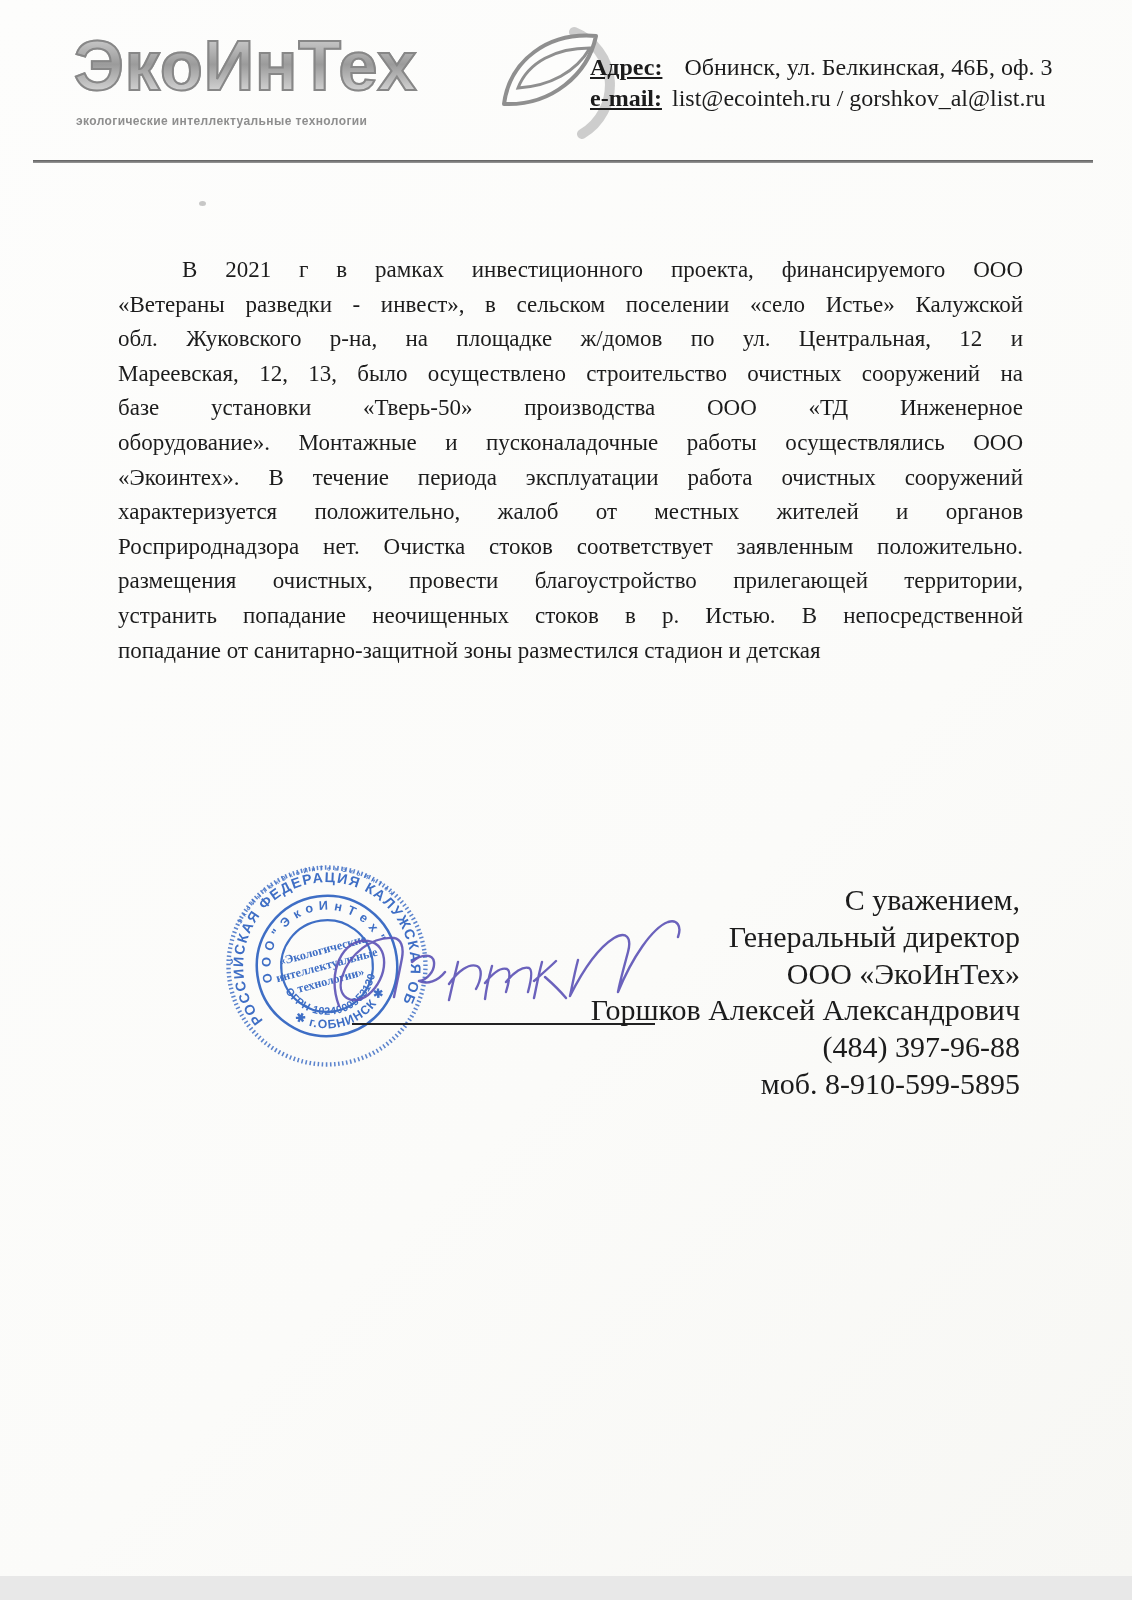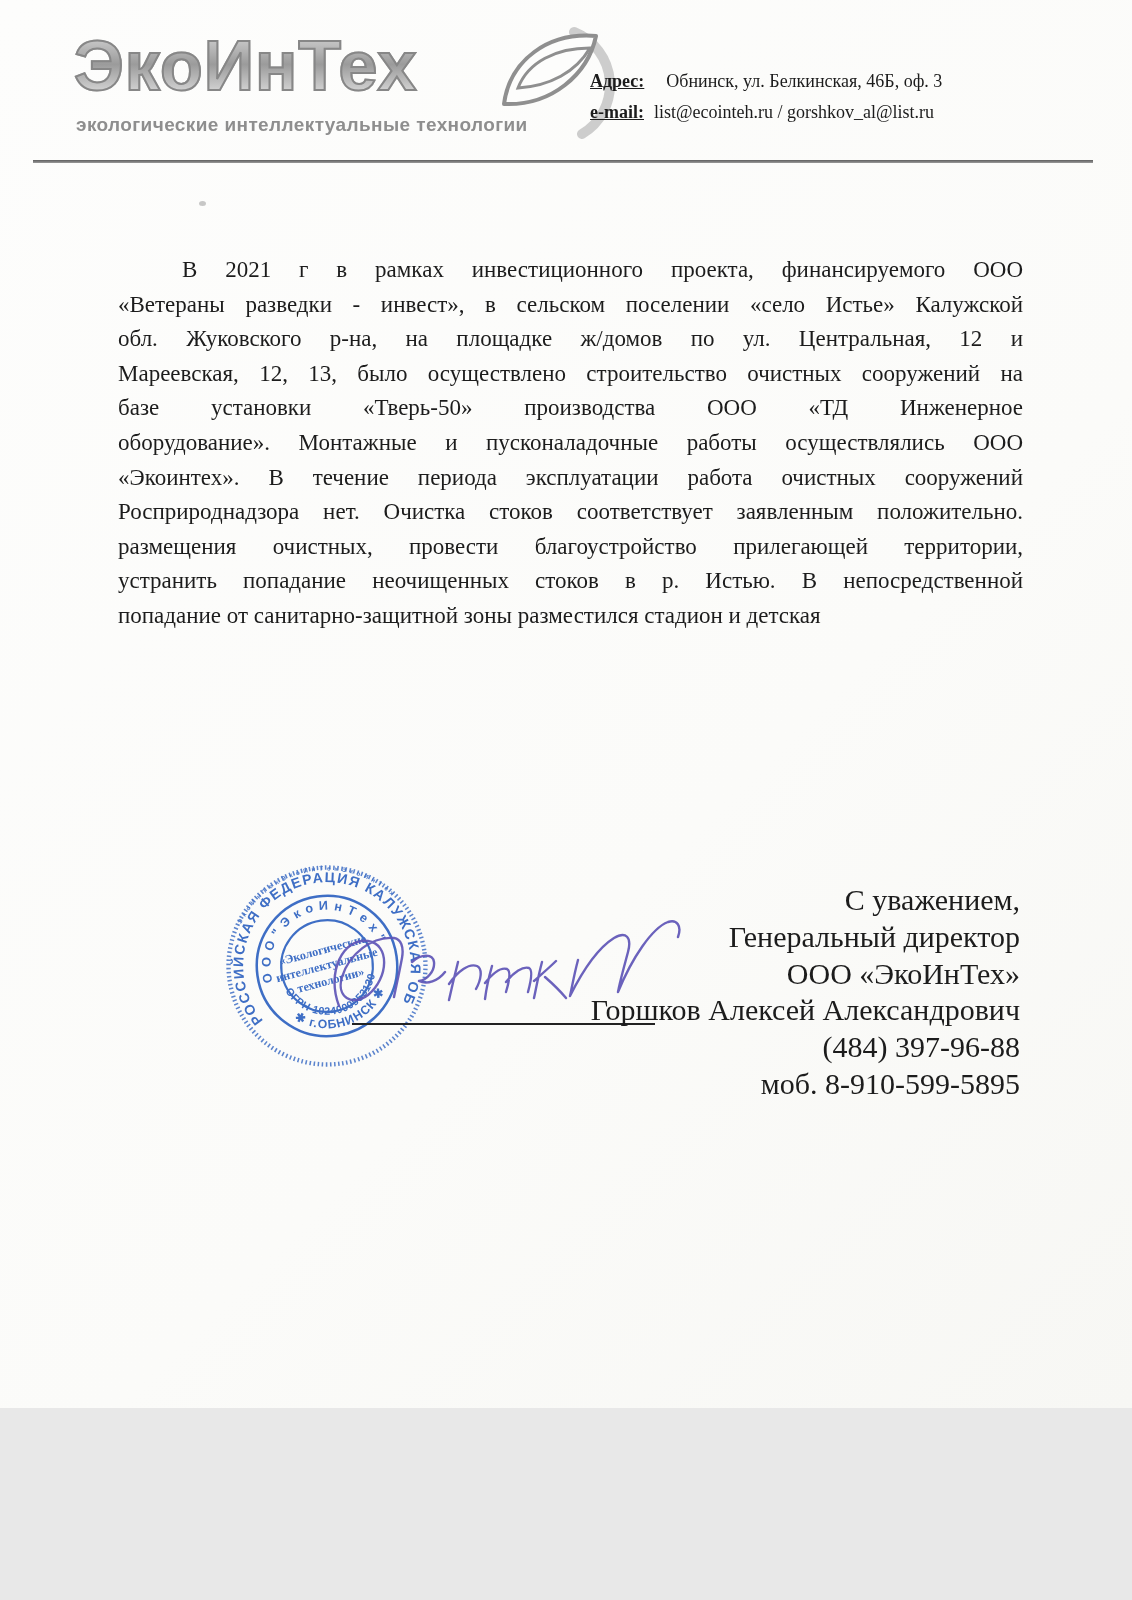--- a/index.html
+++ b/index.html
@@ -1,44 +1,44 @@
 <!DOCTYPE html>
 <html lang="ru"><head>
 <meta charset="utf-8">
 <style>
   * { margin:0; padding:0; box-sizing:border-box; }
   html,body { background:#e8e8e8; }
   .page {
-    position:relative; width:1132px; height:1408px; margin:0 auto;
+    position:relative; width:1132px; height:1576px; margin:0 auto;
     background:linear-gradient(135deg,#fdfdfc 0%, #fbfbf9 60%, #f7f7f4 100%);
     overflow:hidden;
     font-family:"Liberation Serif", serif;
     color:#1c1c1c;
   }
 
   
   .logo-wrap { position:absolute; left:70px; top:24px; width:480px; height:130px; }
   .wordmark {
     position:absolute; left:4px; top:0;
     font-family:"Liberation Sans", sans-serif; font-weight:bold;
     font-size:70px; line-height:84px; letter-spacing:1px;
     background:linear-gradient(180deg,#e3e3e3 0%, #9b9b9b 48%, #cfcfcf 78%, #a8a8a8 100%);
     -webkit-background-clip:text; background-clip:text; color:transparent;
     -webkit-text-stroke:2px #878787;
   }
   .tagline {
     position:absolute; left:6px; top:90px; width:440px;
     font-family:"Liberation Sans", sans-serif; font-weight:bold;
-    font-size:19px; letter-spacing:.4px; color:#8e8e8e; white-space:nowrap;
+    font-size:12px; letter-spacing:.4px; color:#8e8e8e; white-space:nowrap;
   }
   .leaf-svg { position:absolute; left:356px; top:-8px; }
 
   .contacts {
-    position:absolute; left:590px; top:66px; width:510px;
-    font-size:18px; line-height:31px;
+    position:absolute; left:590px; top:52px; width:510px;
+    font-size:24px; line-height:31px;
   }
   .contact-row { white-space:nowrap; }
   .contact-row.r2 { margin-left:44px; }
   .contact-label { font-weight:bold; text-decoration:underline; margin-right:10px; }
   .contact-row.r1 .contact-label { margin-right:22px; }
 
   .head-rule {
     position:absolute; left:33px; top:160px; width:1060px; height:3px;
     background:linear-gradient(180deg,#5e5e5e,#9a9a9a);
   }
@@ -99,20 +99,21 @@
   <div class="speck"></div>
 
   <main class="body-text">
       <div class="body-line">В 2021 г в рамках инвестиционного проекта, финансируемого ООО</div>
       <div class="body-line">«Ветераны разведки - инвест», в сельском поселении «село Истье» Калужской</div>
       <div class="body-line">обл. Жуковского р-на,  на площадке ж/домов по  ул. Центральная, 12 и</div>
       <div class="body-line">Мареевская, 12, 13, было осуществлено строительство очистных сооружений на</div>
       <div class="body-line">базе установки «Тверь-50» производства ООО «ТД Инженерное</div>
       <div class="body-line">оборудование». Монтажные и пусконаладочные работы осуществлялись ООО</div>
       <div class="body-line">«Экоинтех». В течение периода эксплуатации работа очистных сооружений</div>
+      <div class="body-line">характеризуется положительно, жалоб от местных жителей и органов</div>
       <div class="body-line">Росприроднадзора нет. Очистка стоков соответствует заявленным положительно.</div>
       <div class="body-line">размещения очистных, провести благоустройство прилегающей территории,</div>
       <div class="body-line">устранить попадание неочищенных стоков в р. Истью. В непосредственной</div>
       <div class="body-line">попадание от санитарно-защитной зоны разместился стадион и детская</div>
     </main>
 
   <svg class="stamp" width="234" height="234" viewBox="0 0 240 240">
     <g transform="rotate(-8 120 120)" fill="#2f63c1" stroke="none" font-family="Liberation Sans, sans-serif">
       <circle cx="120" cy="120" r="101" fill="none" stroke="#2f63c1" stroke-width="4.5" stroke-dasharray="1.6 2.6" opacity="0.85"></circle>
       <circle cx="120" cy="120" r="72" fill="none" stroke="#2f63c1" stroke-width="2.6"></circle>

